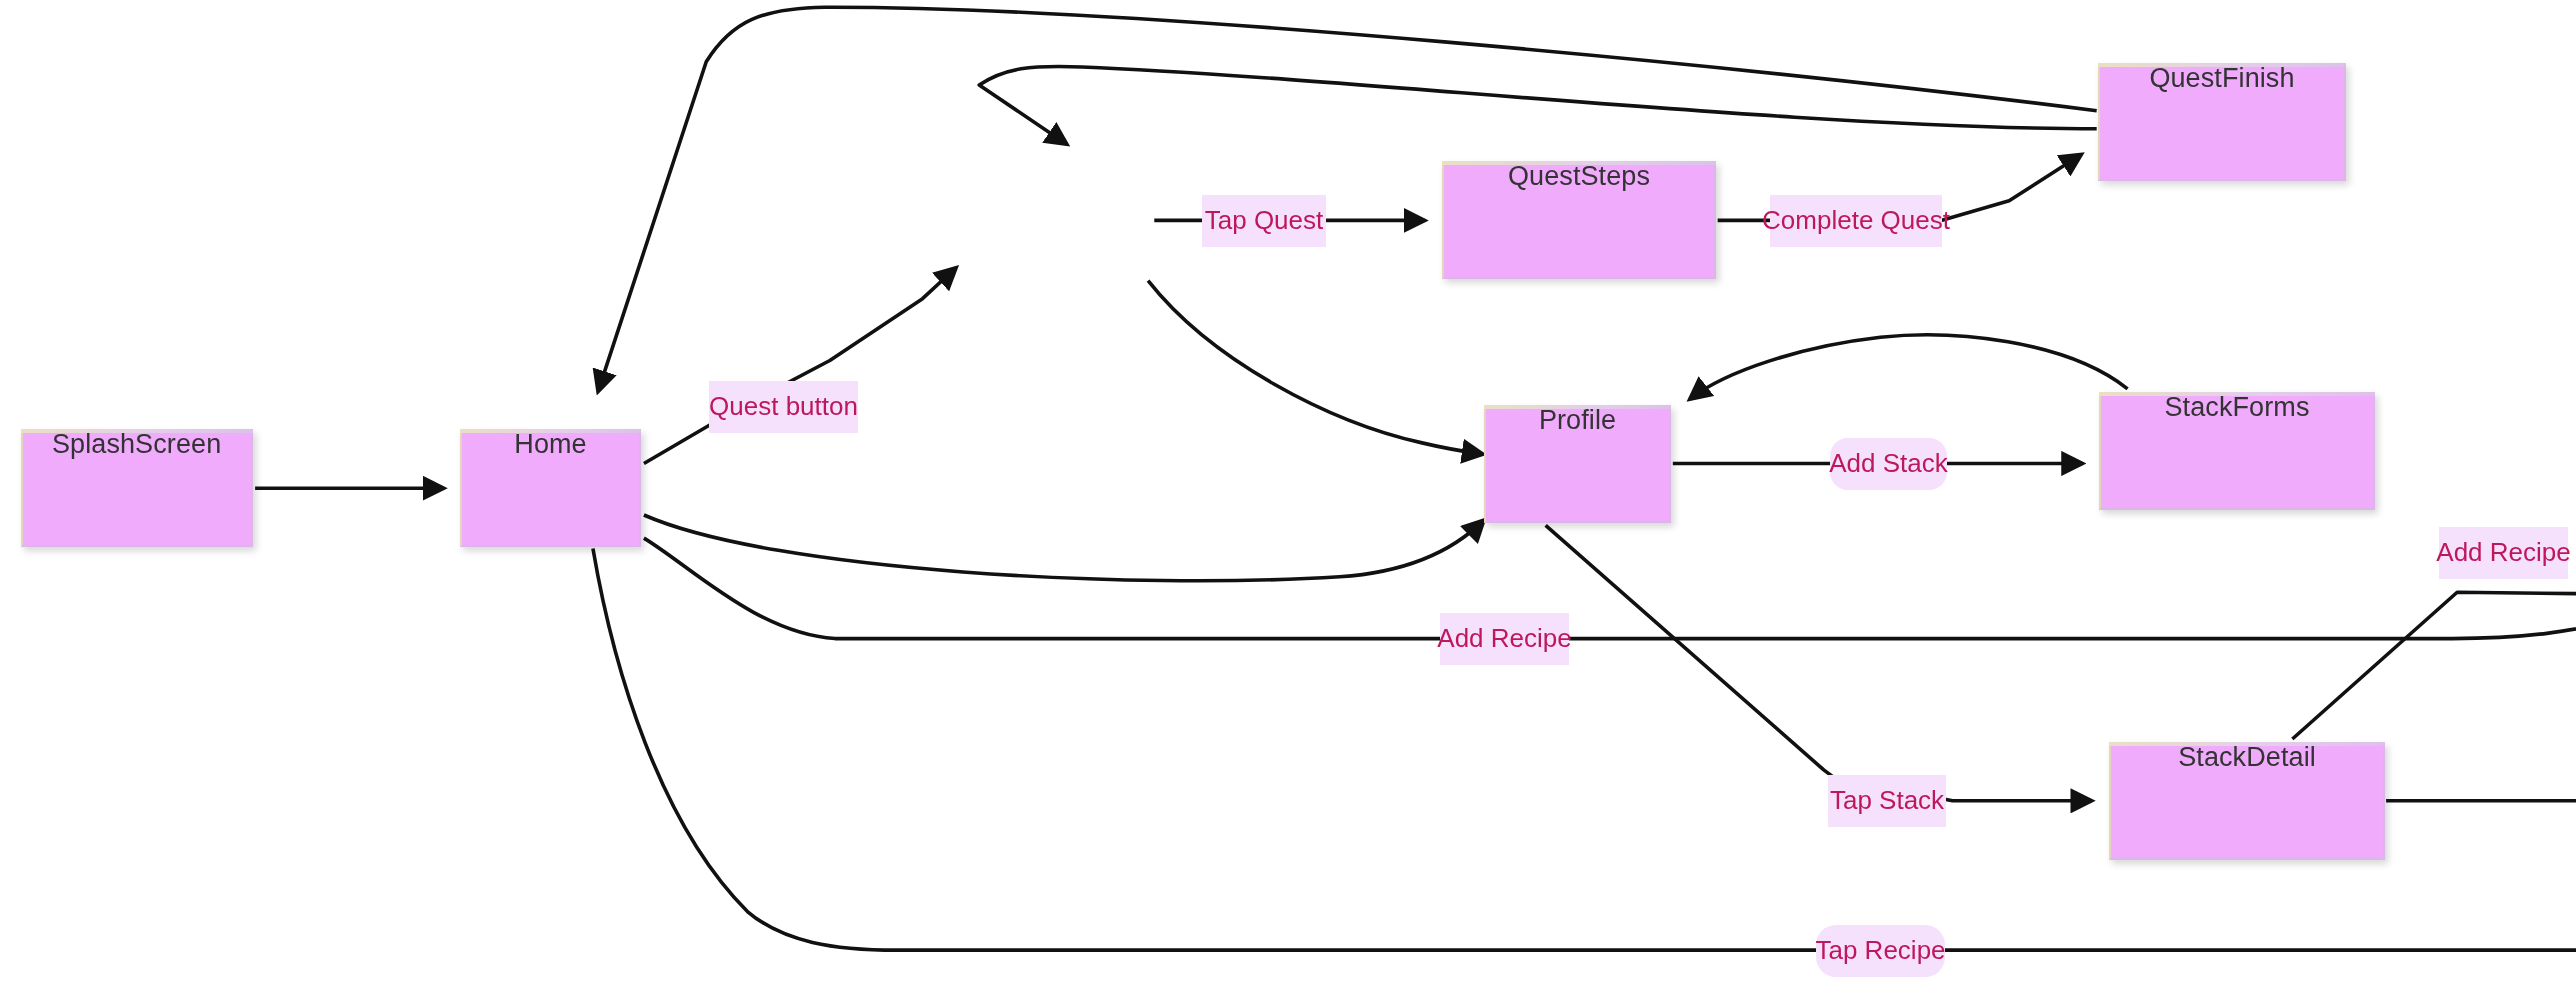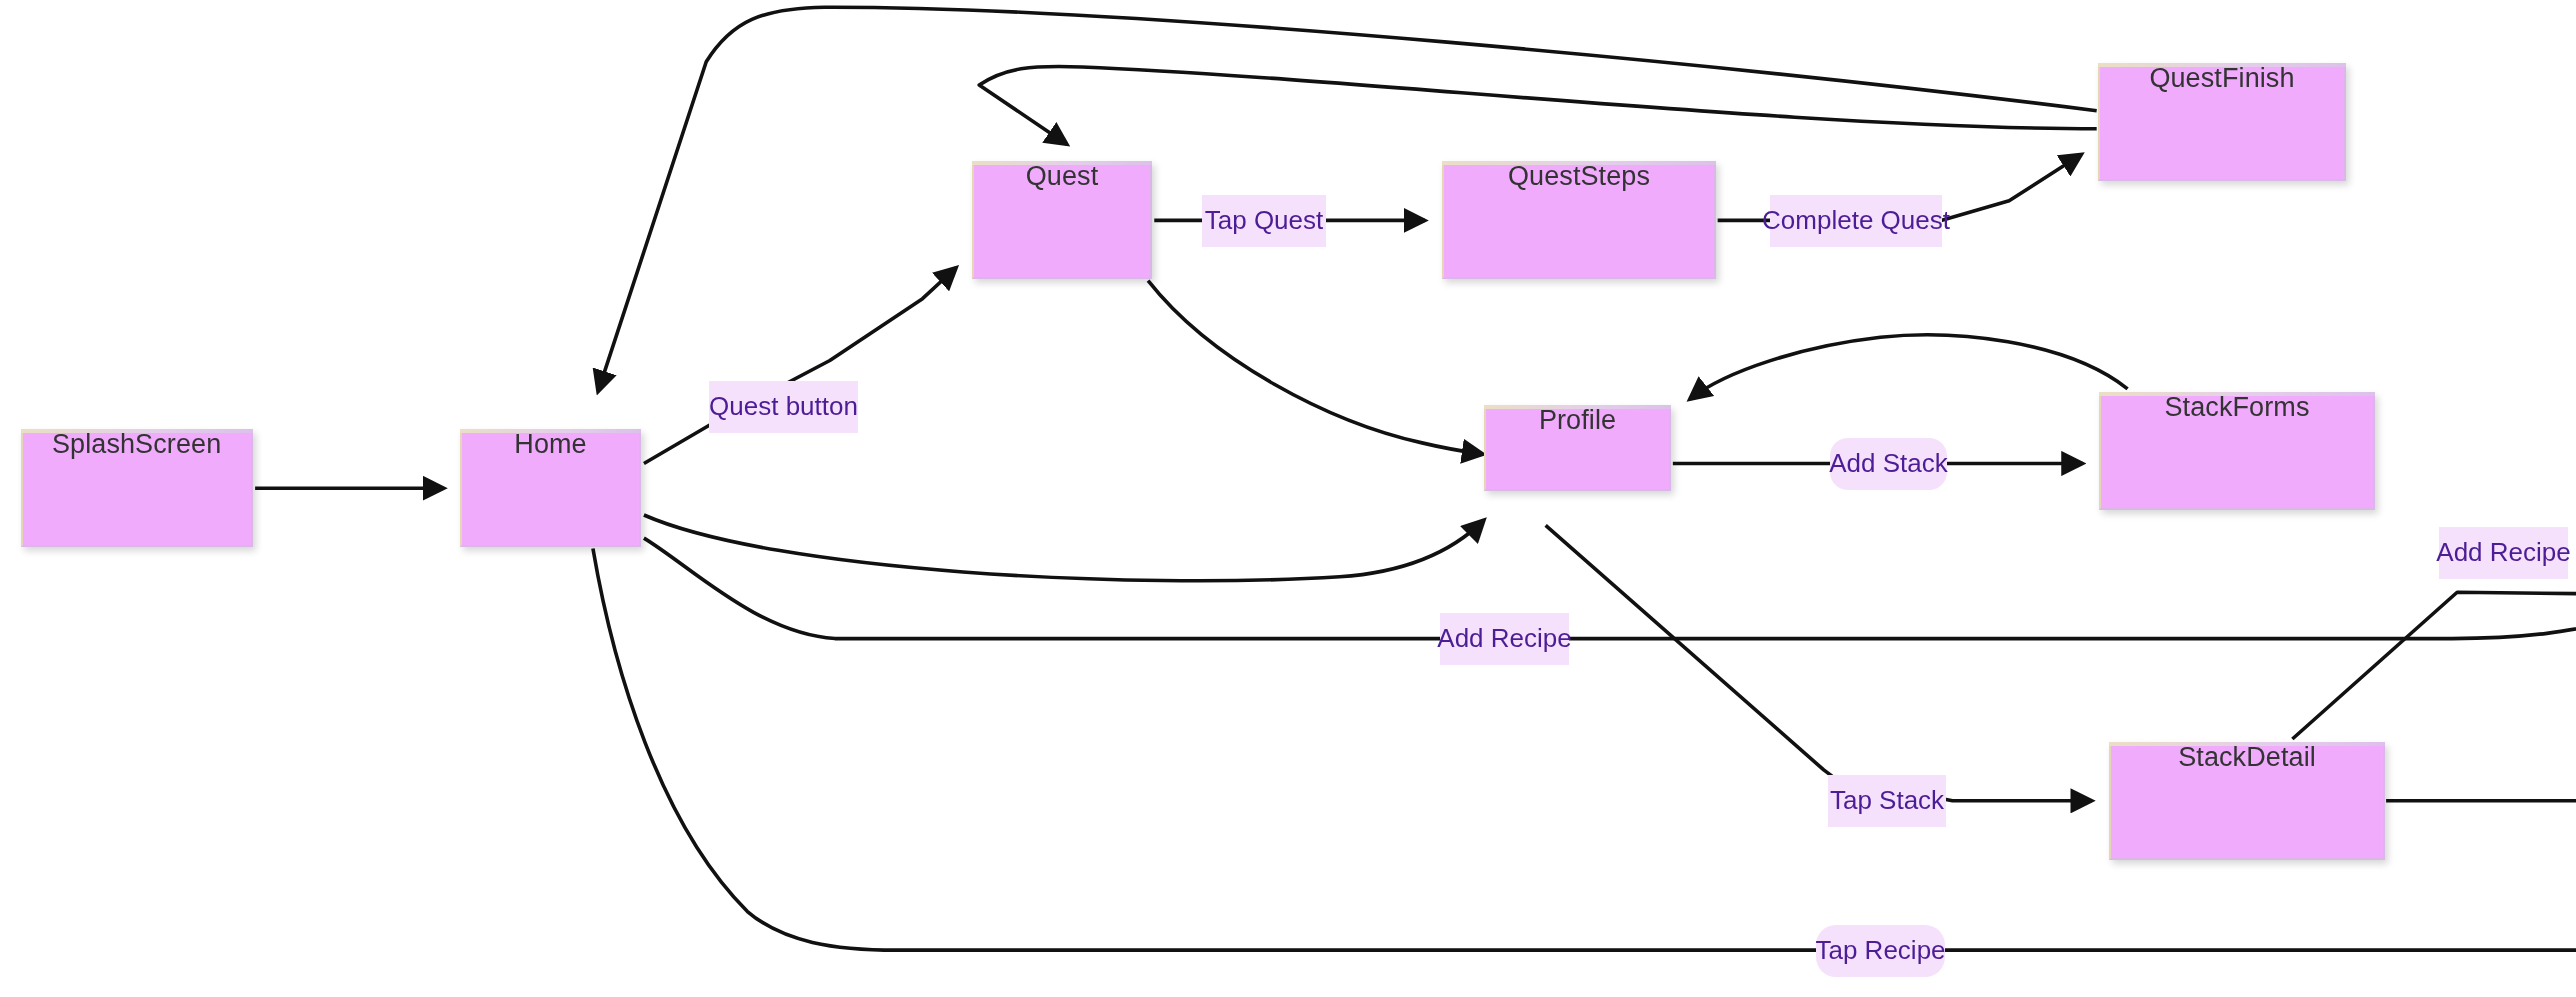--- a/index.html
+++ b/index.html
@@ -54,21 +54,21 @@
     left: -2.1px;
     right: -2.1px;
     top: -2.1px;
     height: 4.1px;
     background: linear-gradient(90deg, #eadfc4 0%, #e4cfe9 55%, #dcc0ea 100%);
     pointer-events: none;
   }
   .edge-label {
     position: absolute;
     background: #f5e1fb;
-    color: #4c1d95;
+    color: #be185d;
     font-size: 26px;
     line-height: 1;
     padding: 9.3px 6.2px 11.3px 6.2px;
     white-space: nowrap;
     box-sizing: border-box;
     display: flex;
     align-items: center;
     justify-content: center;
   }
 </style>
@@ -133,36 +133,32 @@
   <div class="node" style="left:20.6px;  top:429px;  width:232px; height:118px;">
     <span class="node-top-accent"></span>
     <span>SplashScreen</span>
   </div>
 
   <div class="node" style="left:460px; top:429px;  width:181px; height:118px;">
     <span class="node-top-accent"></span>
     <span>Home</span>
   </div>
 
-  <div class="node" style="left:972px; top:161px; width:180px; height:118px;">
-    <span class="node-top-accent"></span>
-    <span>Quest</span>
-  </div>
 
   <div class="node" style="left:1442px; top:161px; width:274px; height:118px;">
     <span class="node-top-accent"></span>
     <span>QuestSteps</span>
   </div>
 
   <div class="node" style="left:2098px; top:63px; width:248px; height:118px;">
     <span class="node-top-accent"></span>
     <span>QuestFinish</span>
   </div>
 
-  <div class="node" style="left:1484px; top:405px; width:187px; height:86px;">
+  <div class="node" style="left:1484px; top:405px; width:187px; height:118px;">
     <span class="node-top-accent"></span>
     <span>Profile</span>
   </div>
 
   <div class="node" style="left:2099px; top:392px; width:276px; height:118px;">
     <span class="node-top-accent"></span>
     <span>StackForms</span>
   </div>
 
   <div class="node" style="left:2109px; top:742px; width:276px; height:118px;">

